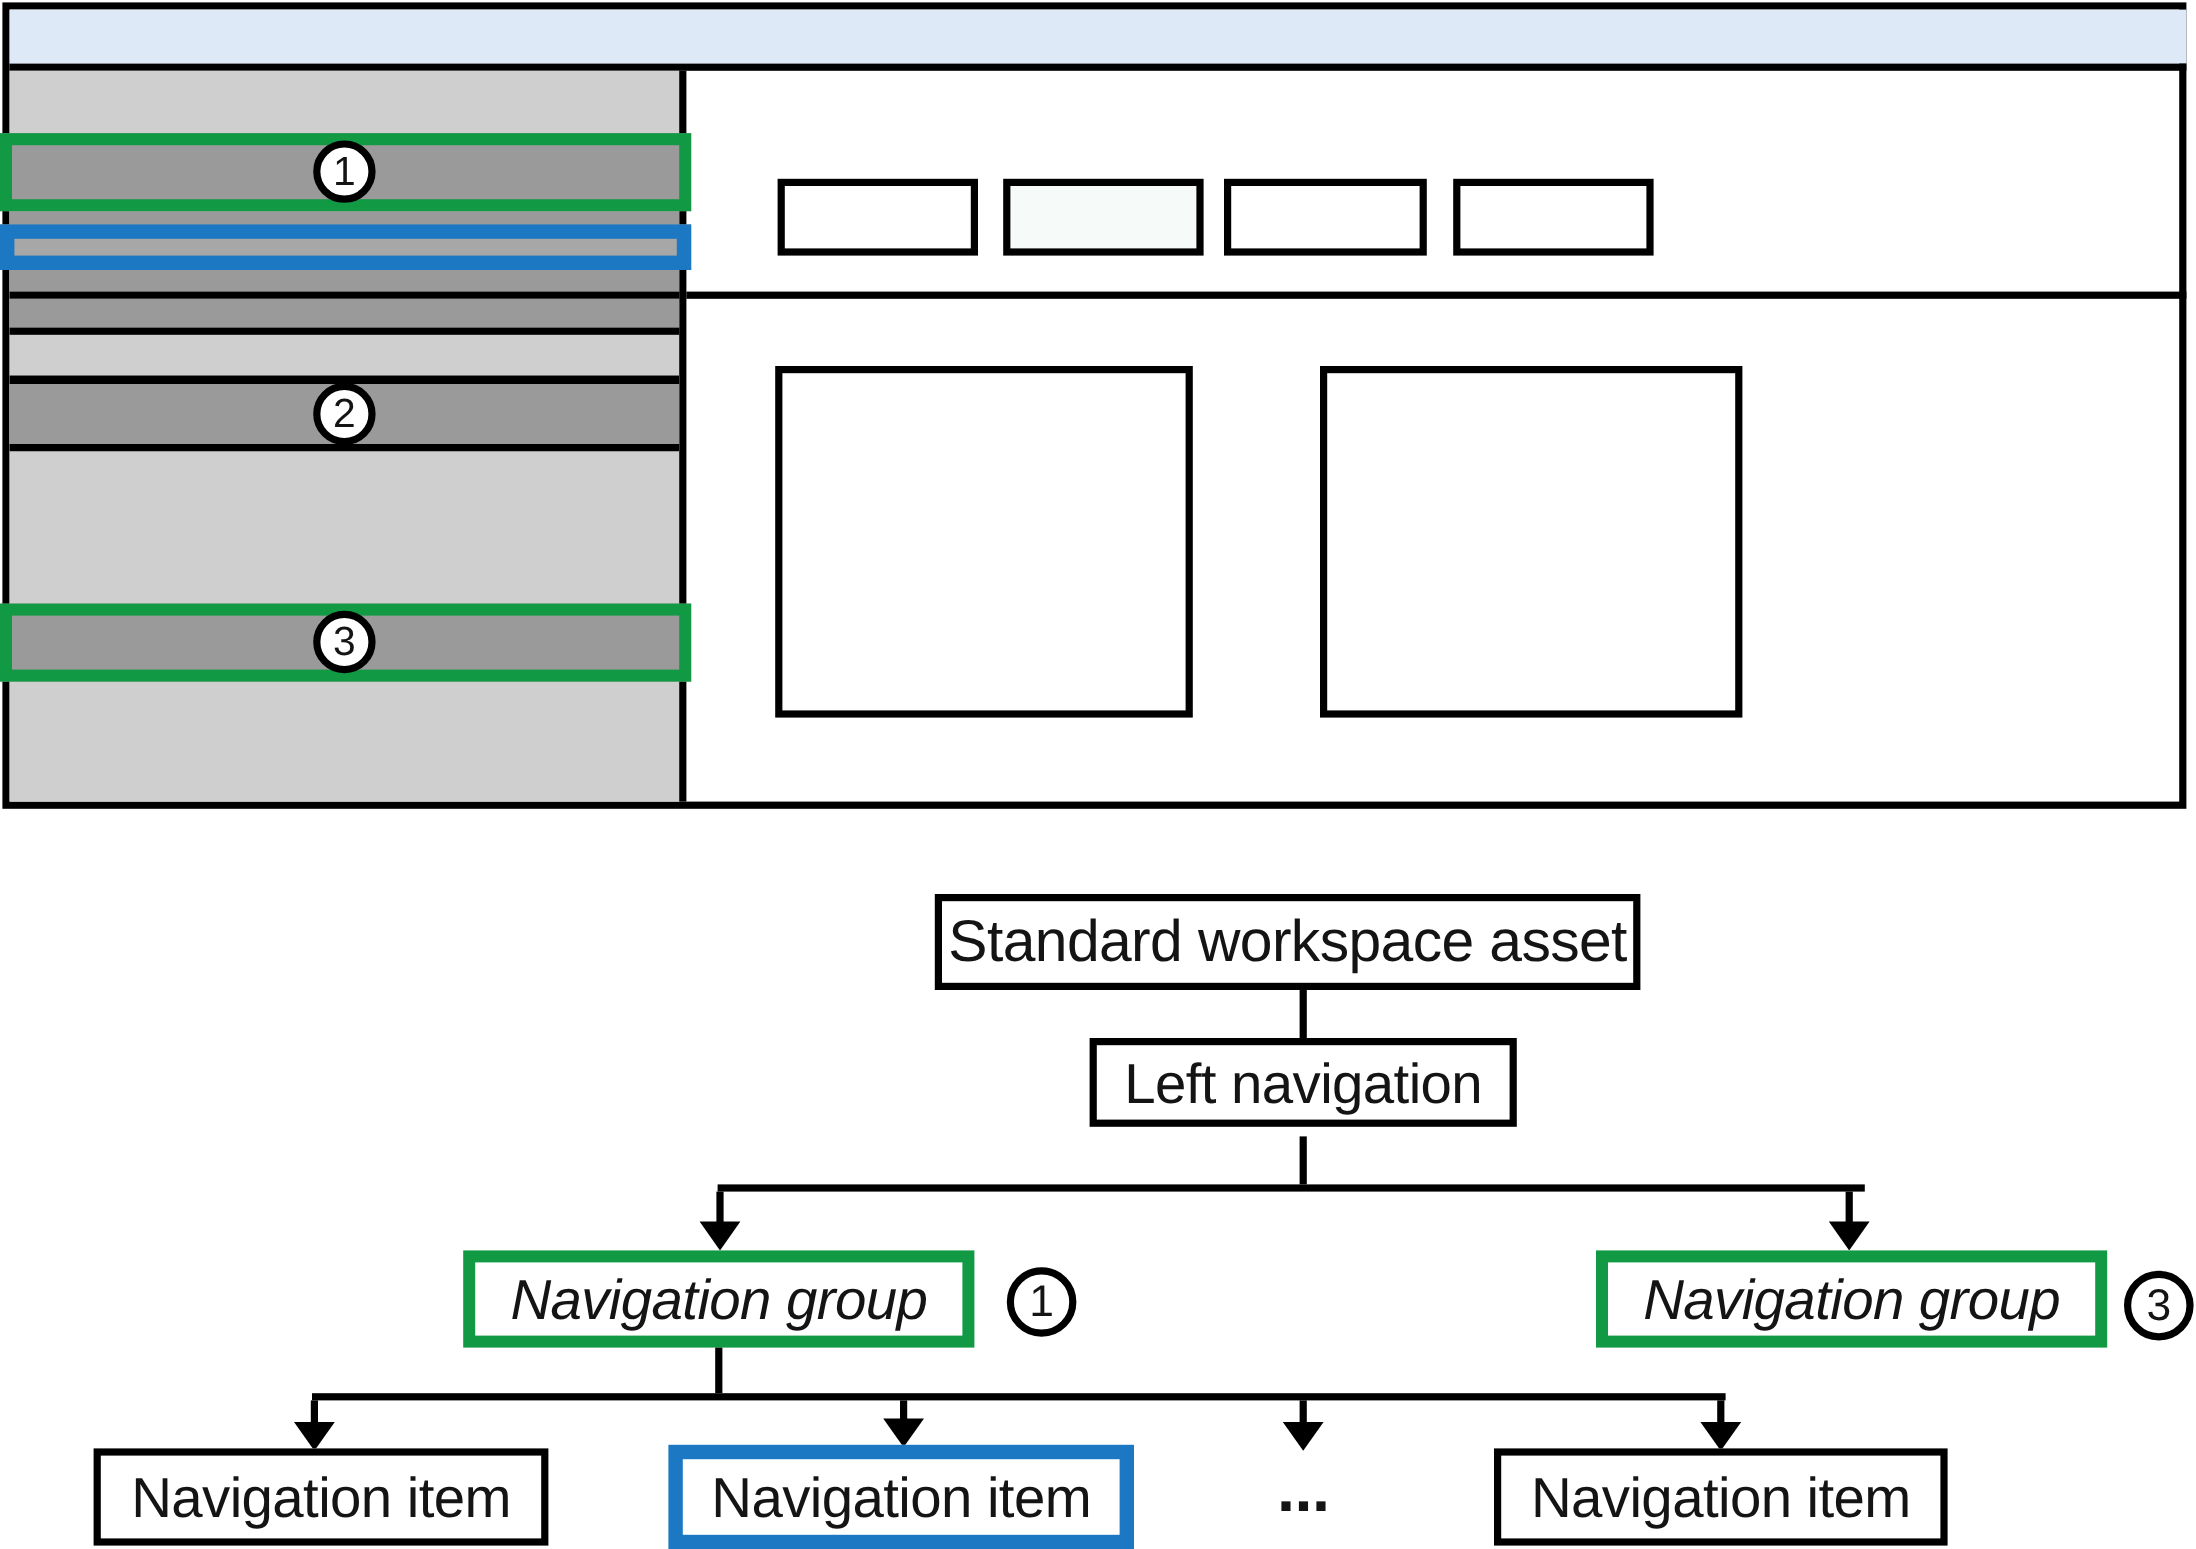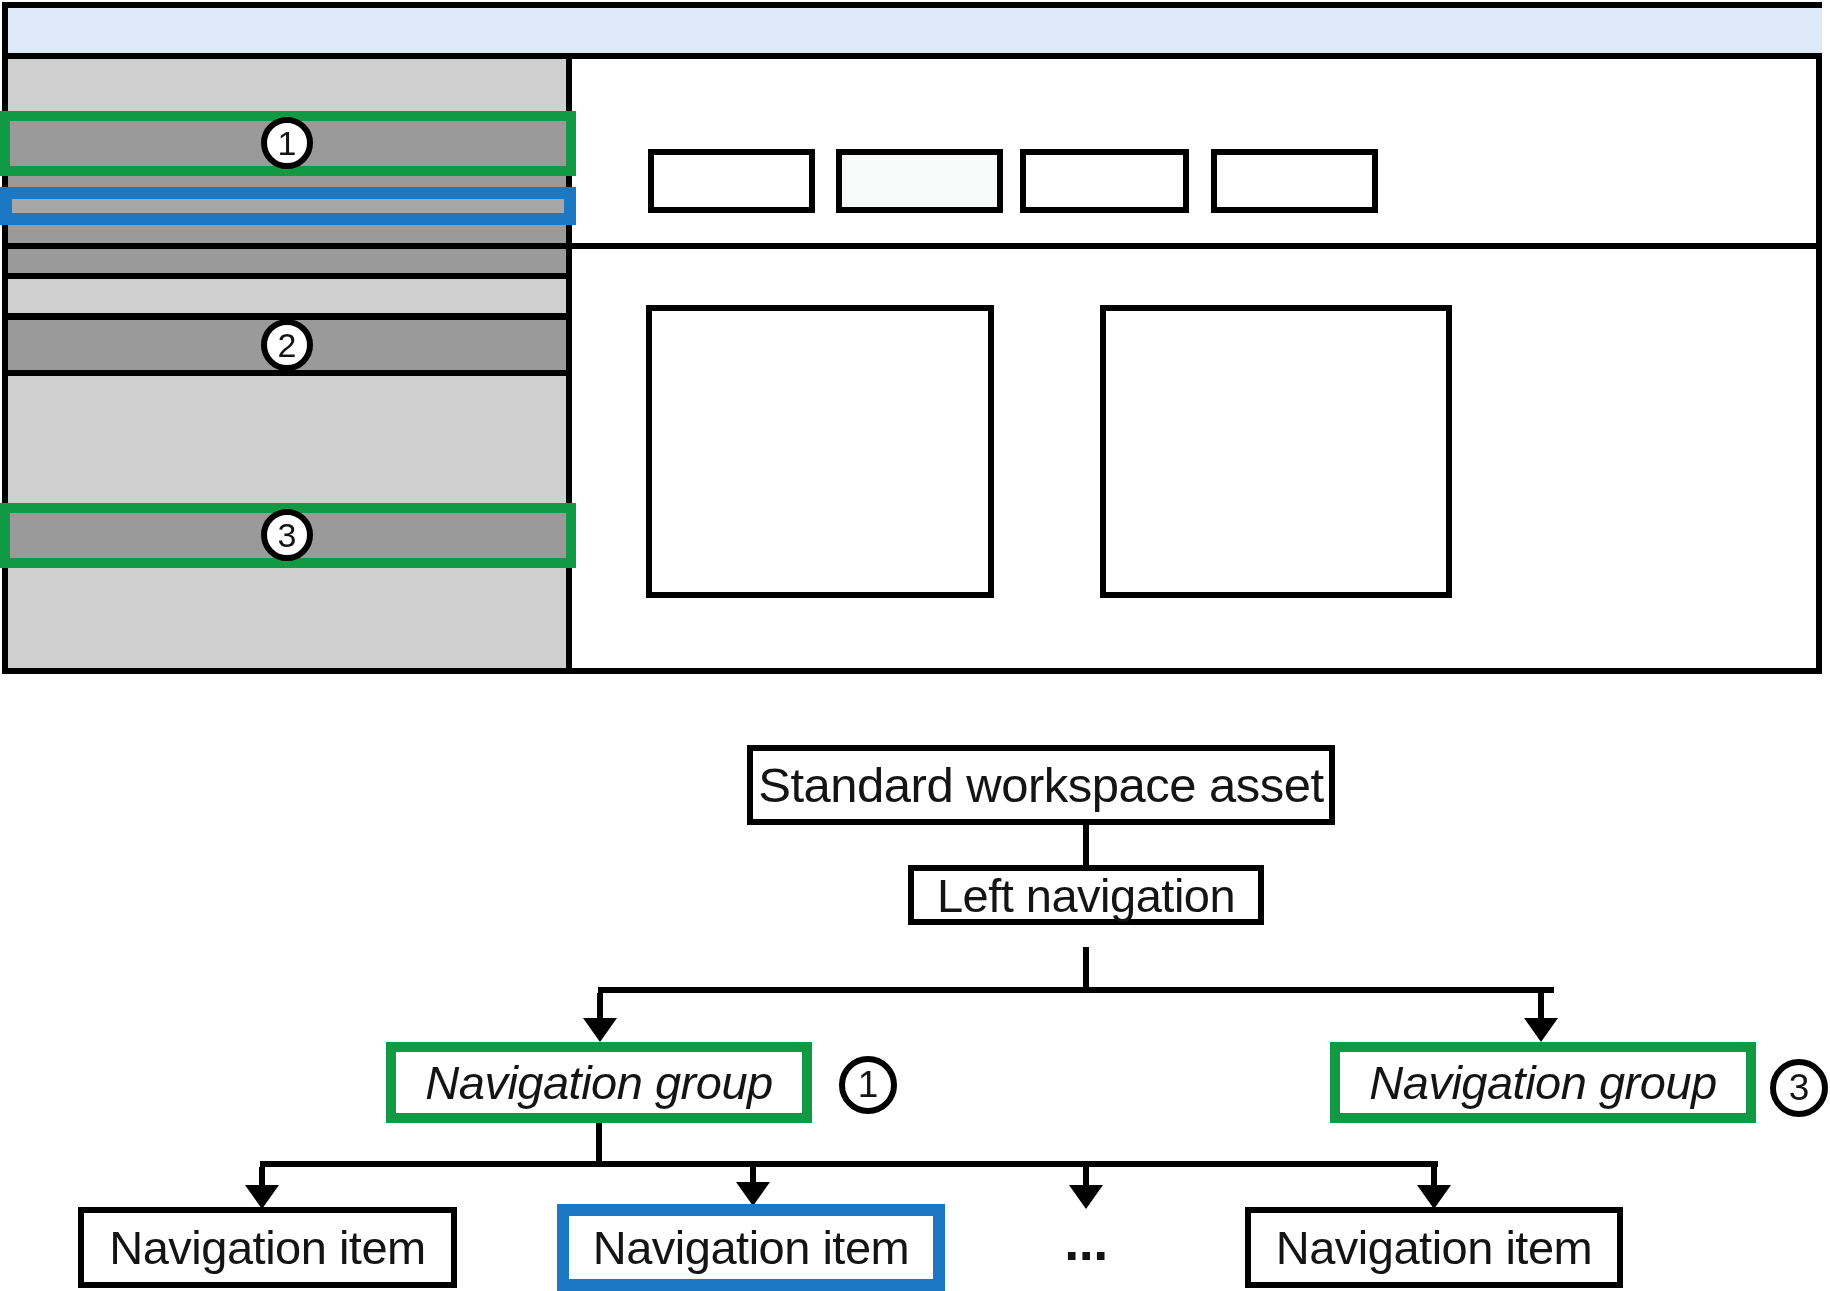--- a/index.html
+++ b/index.html
@@ -54,27 +54,27 @@
   <div class="abs fill-black" style="left:572px;top:243px;width:1250px;height:6px;"></div>
 
   <div class="abs blackbox" style="left:648px;top:149px;width:167px;height:64px;"></div>
   <div class="abs blackbox" style="left:836px;top:149px;width:167px;height:64px;background:var(--tab-tint);"></div>
   <div class="abs blackbox" style="left:1020px;top:149px;width:169px;height:64px;"></div>
   <div class="abs blackbox" style="left:1211px;top:149px;width:167px;height:64px;"></div>
 
   <div class="abs blackbox" style="left:646px;top:305px;width:348px;height:293px;"></div>
   <div class="abs blackbox" style="left:1100px;top:305px;width:352px;height:293px;"></div>
 
-  <div class="abs blackbox label" style="left:747px;top:745px;width:588px;height:80px;font-size:49px;">
+  <div class="abs blackbox label" style="left:779px;top:745px;width:588px;height:80px;font-size:49px;">
     <span>Standard workspace asset</span>
   </div>
 
   <div class="abs fill-black" style="left:1083px;top:825px;width:6px;height:40px;"></div>
 
-  <div class="abs blackbox label" style="left:908px;top:865px;width:356px;height:60px;font-size:47px;">
+  <div class="abs blackbox label" style="left:908px;top:865px;width:356px;height:74px;font-size:47px;">
     <span>Left navigation</span>
   </div>
 
   <div class="abs fill-black" style="left:1083px;top:947px;width:6px;height:40px;"></div>
   <div class="abs fill-black" style="left:598px;top:987px;width:956px;height:6px;"></div>
 
   <div class="abs fill-black" style="left:597px;top:993px;width:6px;height:26px;"></div>
   <div class="abs arrowhead" style="left:583px;top:1018px;"></div>
   <div class="abs fill-black" style="left:1538px;top:993px;width:6px;height:26px;"></div>
   <div class="abs arrowhead" style="left:1524px;top:1018px;"></div>

